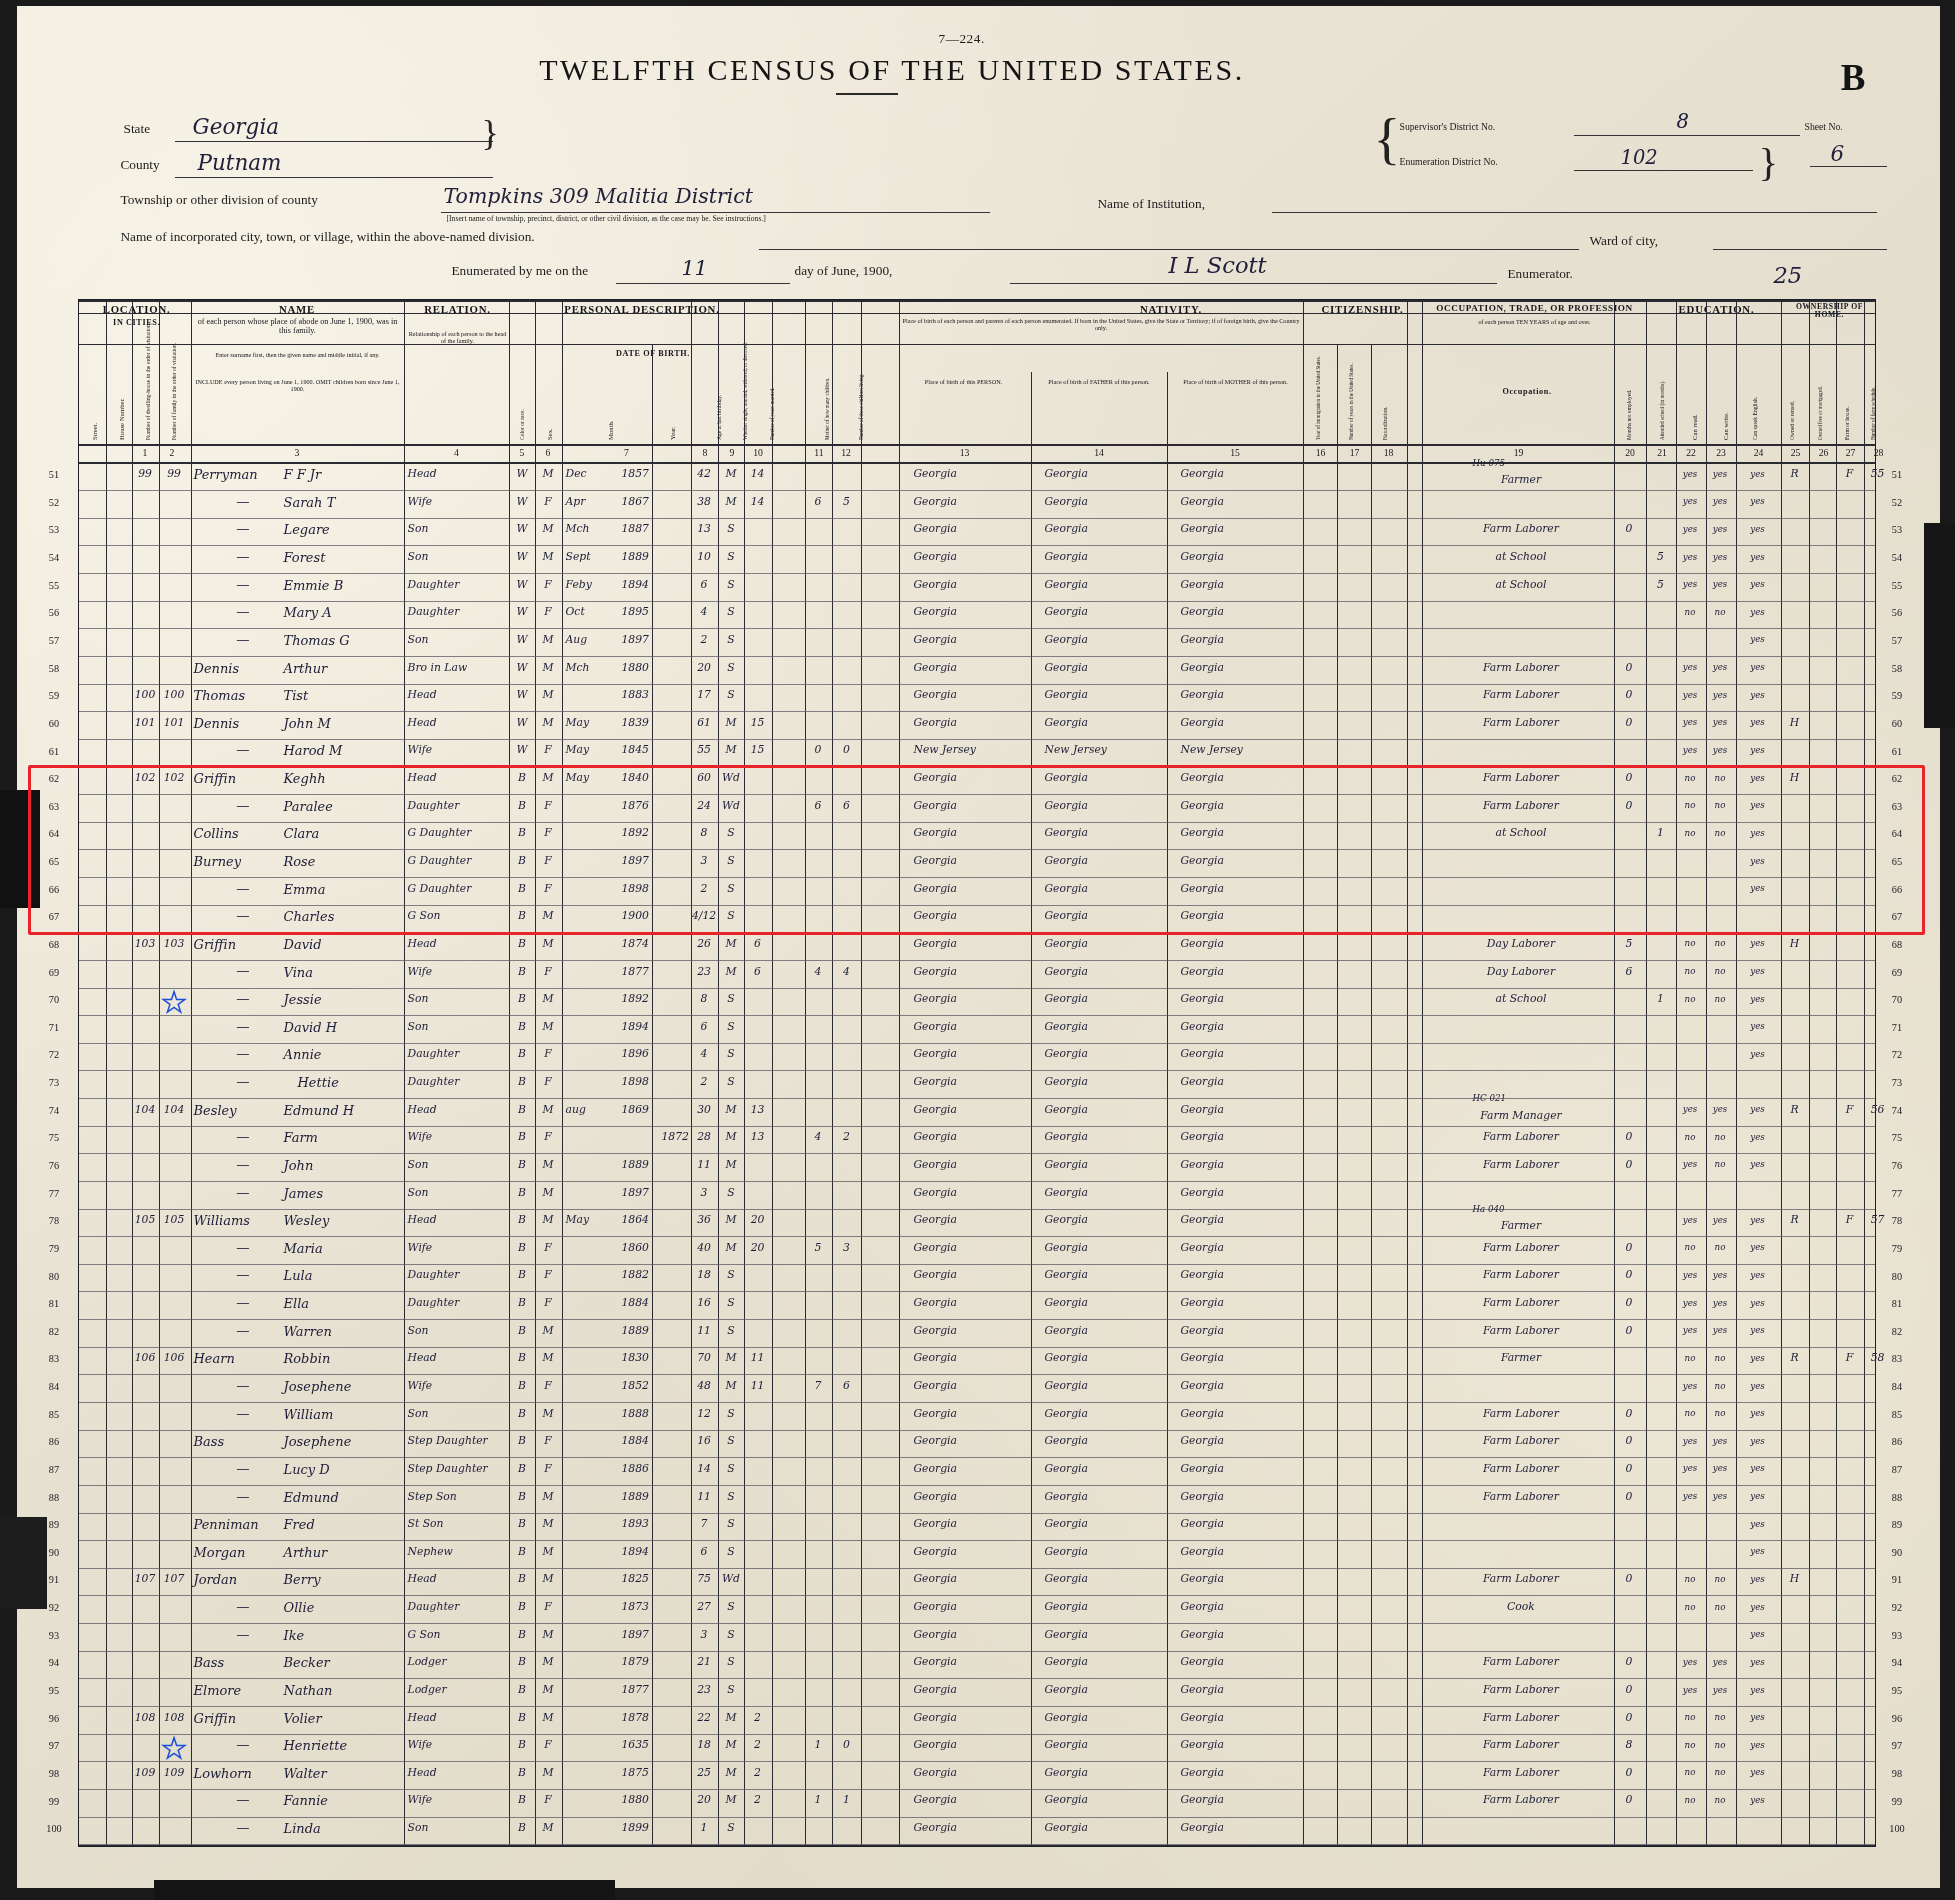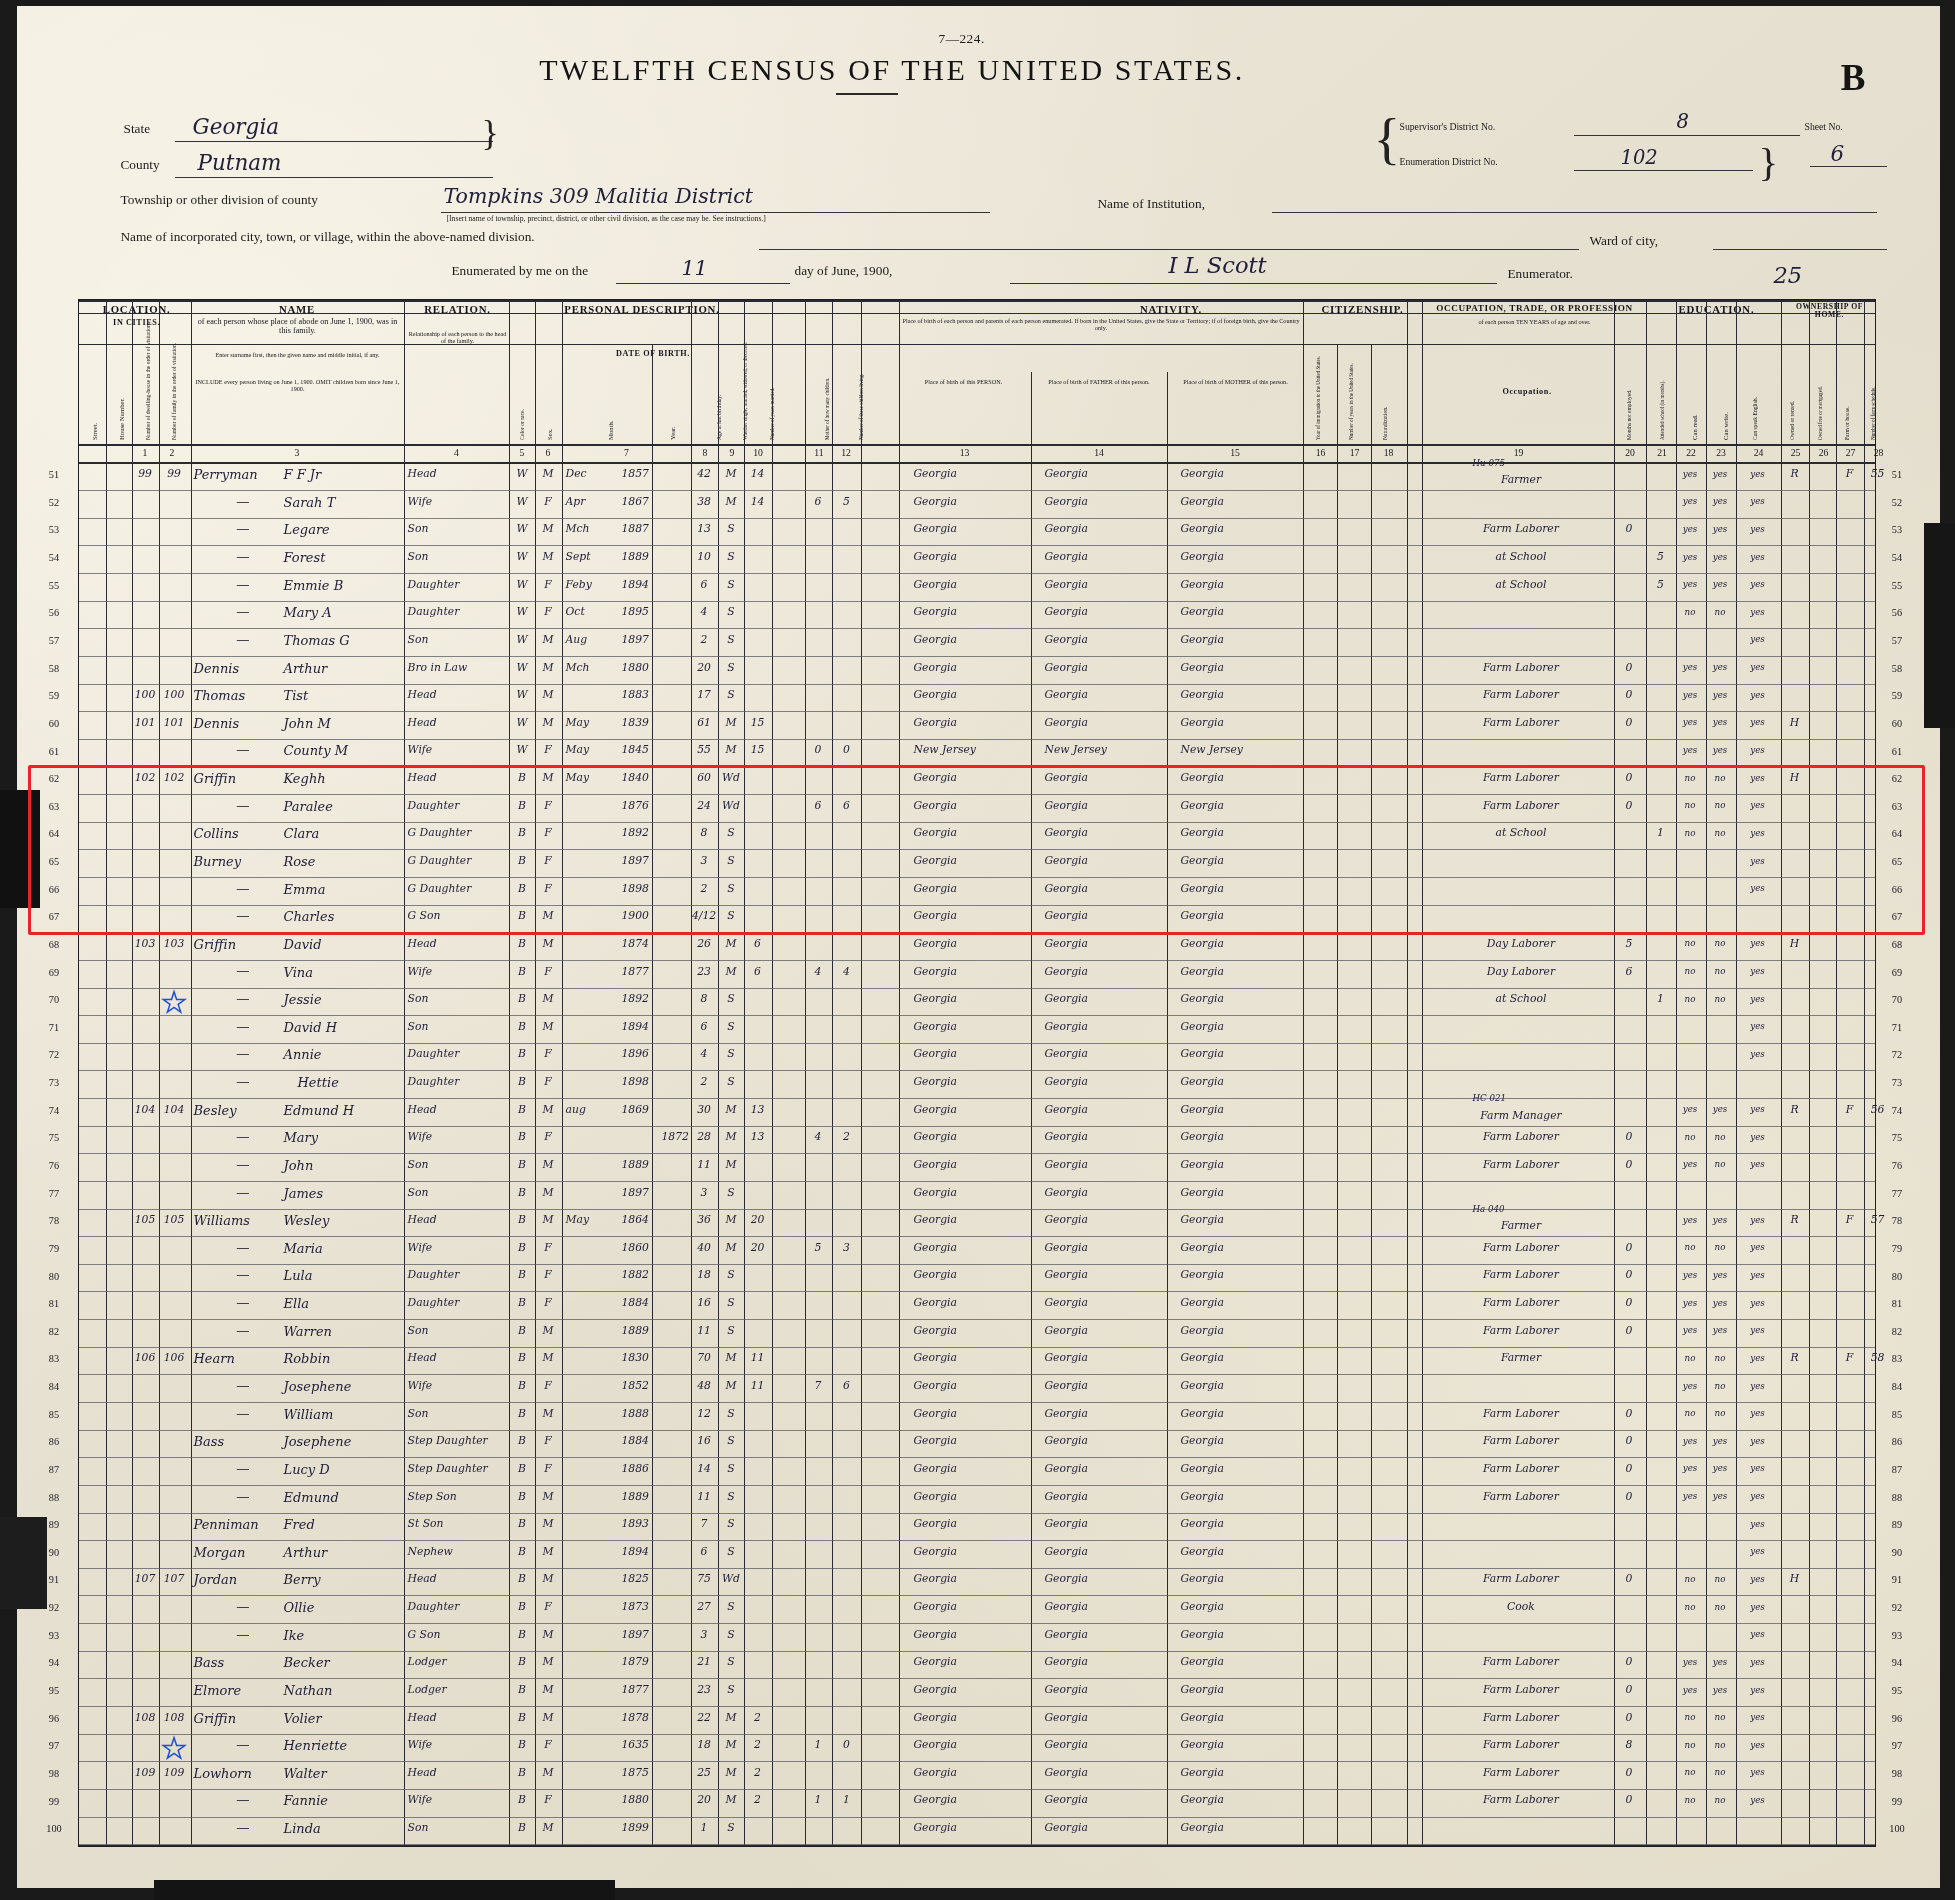--- a/index.html
+++ b/index.html
@@ -617,21 +617,21 @@
             <div class="cell c xs" style="left: 1597px; top: 417px; width: 29px; text-align: center;">yes</div>
             <div class="cell c xs" style="left: 1627px; top: 417px; width: 29px; text-align: center;">yes</div>
             <div class="cell c xs" style="left: 1657px; top: 417px; width: 44px; text-align: center;">yes</div>
             <div class="cell c s" style="left: 1702px; top: 416px; width: 28px; text-align: center;">H</div>
           </div>
           <div class="rowline" style="top: 466px;"></div>
           <div style="position: absolute; left: 0px; top: 0px; width: 100%; height: 0px;">
             <div class="rnum" style="left: -40px; top: 446px; width: 31px; text-align: center;">61</div>
             <div class="rnum" style="left: 1803px; top: 446px; width: 31px; text-align: center;">61</div>
             <div class="ditto" style="left: 149px; top: 442px; width: 31px; text-align: center;">—</div>
-            <div class="cell" style="left: 205px; top: 443px;">County M</div>
+            <div class="cell" style="left: 205px; top: 443px;">Harod M</div>
             <div class="cell s" style="left: 329px; top: 443px;">Wife</div>
             <div class="cell c s" style="left: 430px; top: 443px; width: 27px; text-align: center;">W</div>
             <div class="cell c s" style="left: 456px; top: 443px; width: 27px; text-align: center;">F</div>
             <div class="cell s" style="left: 487px; top: 443px;">May</div>
             <div class="cell s" style="left: 543px; top: 443px;">1845</div>
             <div class="cell c s" style="left: 612px; top: 443px; width: 27px; text-align: center;">55</div>
             <div class="cell c s" style="left: 639px; top: 443px; width: 27px; text-align: center;">M</div>
             <div class="cell c s" style="left: 665px; top: 443px; width: 28px; text-align: center;">15</div>
             <div class="cell c s" style="left: 726px; top: 443px; width: 27px; text-align: center;">0</div>
             <div class="cell c s" style="left: 753px; top: 443px; width: 30px; text-align: center;">0</div>
@@ -908,21 +908,21 @@
             <div class="cell c xs" style="left: 1657px; top: 804px; width: 44px; text-align: center;">yes</div>
             <div class="cell c s" style="left: 1702px; top: 803px; width: 28px; text-align: center;">R</div>
             <div class="cell c s" style="left: 1757px; top: 803px; width: 28px; text-align: center;">F</div>
             <div class="cell c s" style="left: 1785px; top: 803px; width: 28px; text-align: center;">56</div>
           </div>
           <div class="rowline" style="top: 853px;"></div>
           <div style="position: absolute; left: 0px; top: 0px; width: 100%; height: 0px;">
             <div class="rnum" style="left: -40px; top: 832px; width: 31px; text-align: center;">75</div>
             <div class="rnum" style="left: 1803px; top: 832px; width: 31px; text-align: center;">75</div>
             <div class="ditto" style="left: 149px; top: 829px; width: 31px; text-align: center;">—</div>
-            <div class="cell" style="left: 205px; top: 830px;">Mary</div>
+            <div class="cell" style="left: 205px; top: 830px;">Farm</div>
             <div class="cell s" style="left: 329px; top: 830px;">Wife</div>
             <div class="cell c s" style="left: 430px; top: 830px; width: 27px; text-align: center;">B</div>
             <div class="cell c s" style="left: 456px; top: 830px; width: 27px; text-align: center;">F</div>
             <div class="cell s" style="left: 543px; top: 830px; margin-left: 40px;">1872</div>
             <div class="cell c s" style="left: 612px; top: 830px; width: 27px; text-align: center;">28</div>
             <div class="cell c s" style="left: 639px; top: 830px; width: 27px; text-align: center;">M</div>
             <div class="cell c s" style="left: 665px; top: 830px; width: 28px; text-align: center;">13</div>
             <div class="cell c s" style="left: 726px; top: 830px; width: 27px; text-align: center;">4</div>
             <div class="cell c s" style="left: 753px; top: 830px; width: 30px; text-align: center;">2</div>
             <div class="cell s" style="left: 835px; top: 830px;">Georgia</div>

